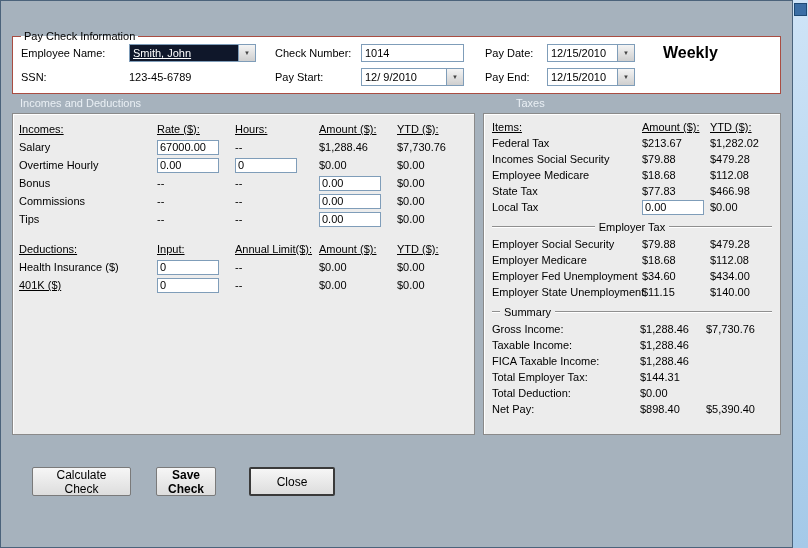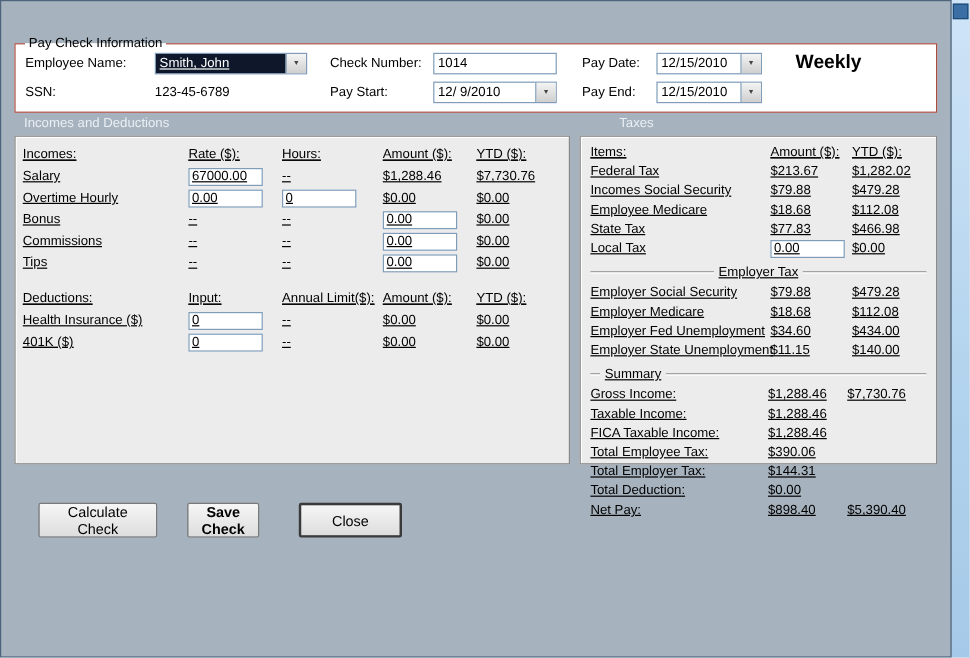--- a/index.html
+++ b/index.html
@@ -62,21 +62,21 @@
   .textbox { height:18px; border:1px solid #7f9db9; font-size:11px; padding:0 3px; font-family:inherit; }
   .tb103 { width:103px; }
   .weekly { font-weight:bold; font-size:16px; padding-left:20px; white-space:nowrap; }
 
   .section-labels { display:flex; margin:3px 2px 2px 2px; color:#e9eff4; height:14px;gap:25px; }
   .sec-left { width:470px; padding-left:8px; } .sec-right { flex:1; padding-left:9px; }
 
   .panels { display:flex; gap:8px; margin:0 2px; }
   .panel {
     background:#ececec; border:1px solid #8a8a8a;
-    box-shadow:inset 1px 1px 0 #ffffff; height:274px;text-decoration:underline;
+    box-shadow:inset 1px 1px 0 #ffffff; height:322px;
   }
   .panel.left  { width:463px; padding:6px 0 0 6px; }
   .panel.right { flex:1; padding:5px 8px 0 8px; }
 
   .trow { display:grid; align-items:center; }
   .left-tbl .trow { grid-template-columns:138px 78px 84px 78px 1fr; height:18px; }
   .ded-tbl { margin-top:12px; }
   .tax-tbl .trow { grid-template-columns:150px 68px 1fr; height:16px; }
   .sum-tbl .trow { grid-template-columns:148px 66px 1fr; height:16px; }
   .cell { white-space:nowrap; font-size:11px; }
@@ -298,25 +298,20 @@
                 <span class="cell label">Taxable Income:</span>
                 <span class="cell text">$1,288.46</span>
                 <span class="cell text"></span>
               </div>
               <div class="trow">
                 <span class="cell label">FICA Taxable Income:</span>
                 <span class="cell text">$1,288.46</span>
                 <span class="cell text"></span>
               </div>
               <div class="trow">
-                <span class="cell label">Total Employee Tax:</span>
-                <span class="cell text">$390.06</span>
-                <span class="cell text"></span>
-              </div>
-              <div class="trow">
                 <span class="cell label">Total Employer Tax:</span>
                 <span class="cell text">$144.31</span>
                 <span class="cell text"></span>
               </div>
               <div class="trow">
                 <span class="cell label">Total Deduction:</span>
                 <span class="cell text">$0.00</span>
                 <span class="cell text"></span>
               </div>
               <div class="trow">

